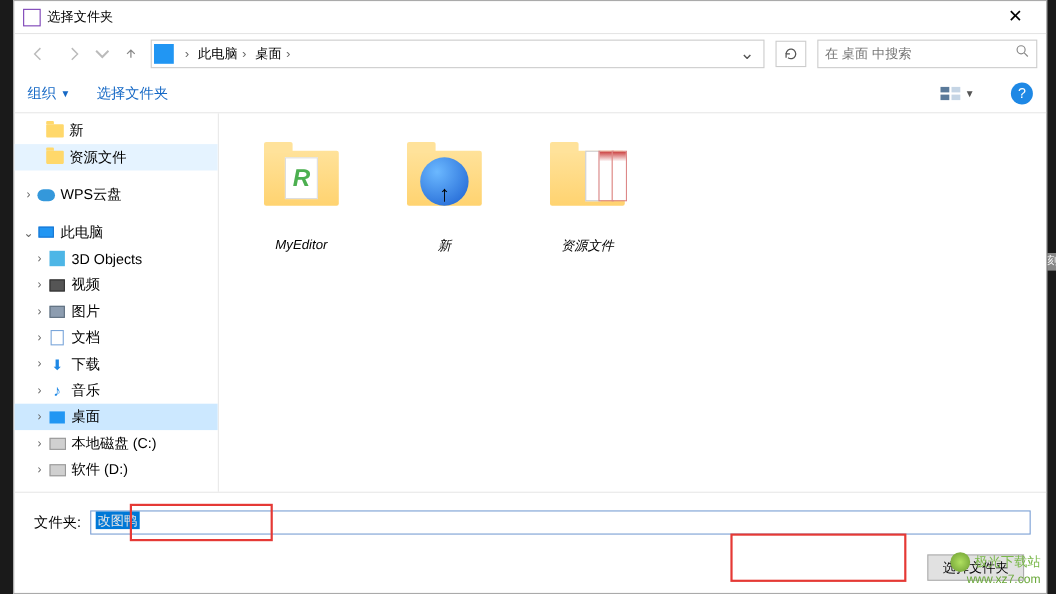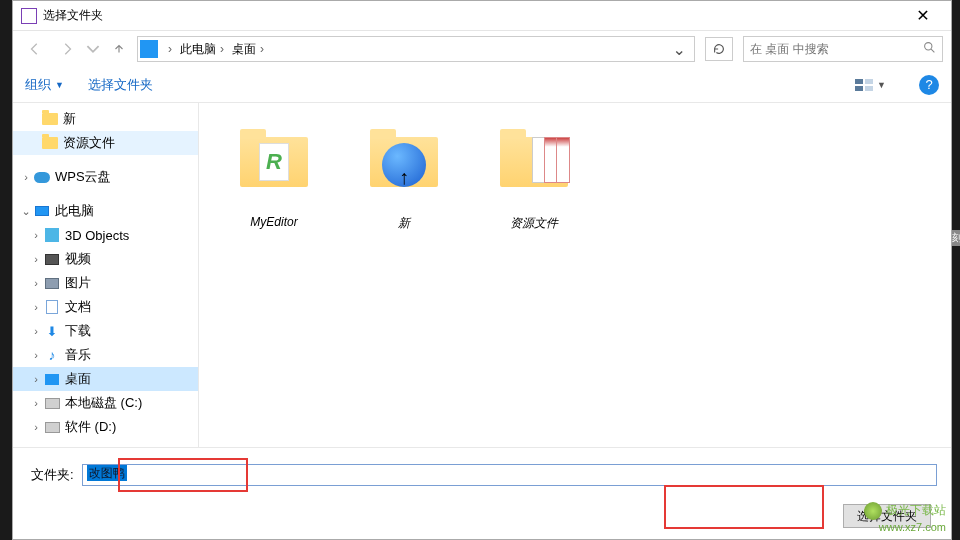--- a/index.html
+++ b/index.html
@@ -89,21 +89,21 @@
 .doc-sheet:first-child { background: #fff; border-color: #ccc; }
 .doc-sheet.top { background: linear-gradient(#c44, #fff 20%); }
 .fitem .flabel { font-size: 12px; color: #000; font-style: italic; }
 
 .footer {
   border-top: 1px solid #e8e8e8; padding: 16px 14px 14px; position: relative;
 }
 .fname-row { display: flex; align-items: center; margin-bottom: 18px; }
 .fname-label { font-size: 13px; margin-right: 8px; margin-left: 4px; }
 .fname-input { flex: 1; height: 22px; border: 1px solid #7a9fd4; padding: 0 4px; font-size: 12px; }
-.fname-input .sel { background: #0078d7; color: #0f172a; padding: 1px 2px; }
+.fname-input .sel { background: #0078d7; color: #e5e5e5; padding: 1px 2px; }
 .btn-row { display: flex; justify-content: flex-end; gap: 8px; padding-right: 6px; }
 .dlg-btn { min-width: 88px; height: 24px; border: 1px solid #adadad; background: #e1e1e1; font-size: 12px; cursor: pointer; }
 
 .highlight-box { position: absolute; border: 2px solid #e53935; pointer-events: none; }
 .hb1 { top: 458px; left: 118px; width: 130px; height: 34px; }
 .hb2 { top: 485px; left: 664px; width: 160px; height: 44px; }
 
 .watermark {
   position: absolute; right: 14px; bottom: 6px; font-size: 12px; color: #7ab84a;
   text-align: right; line-height: 1.3;

